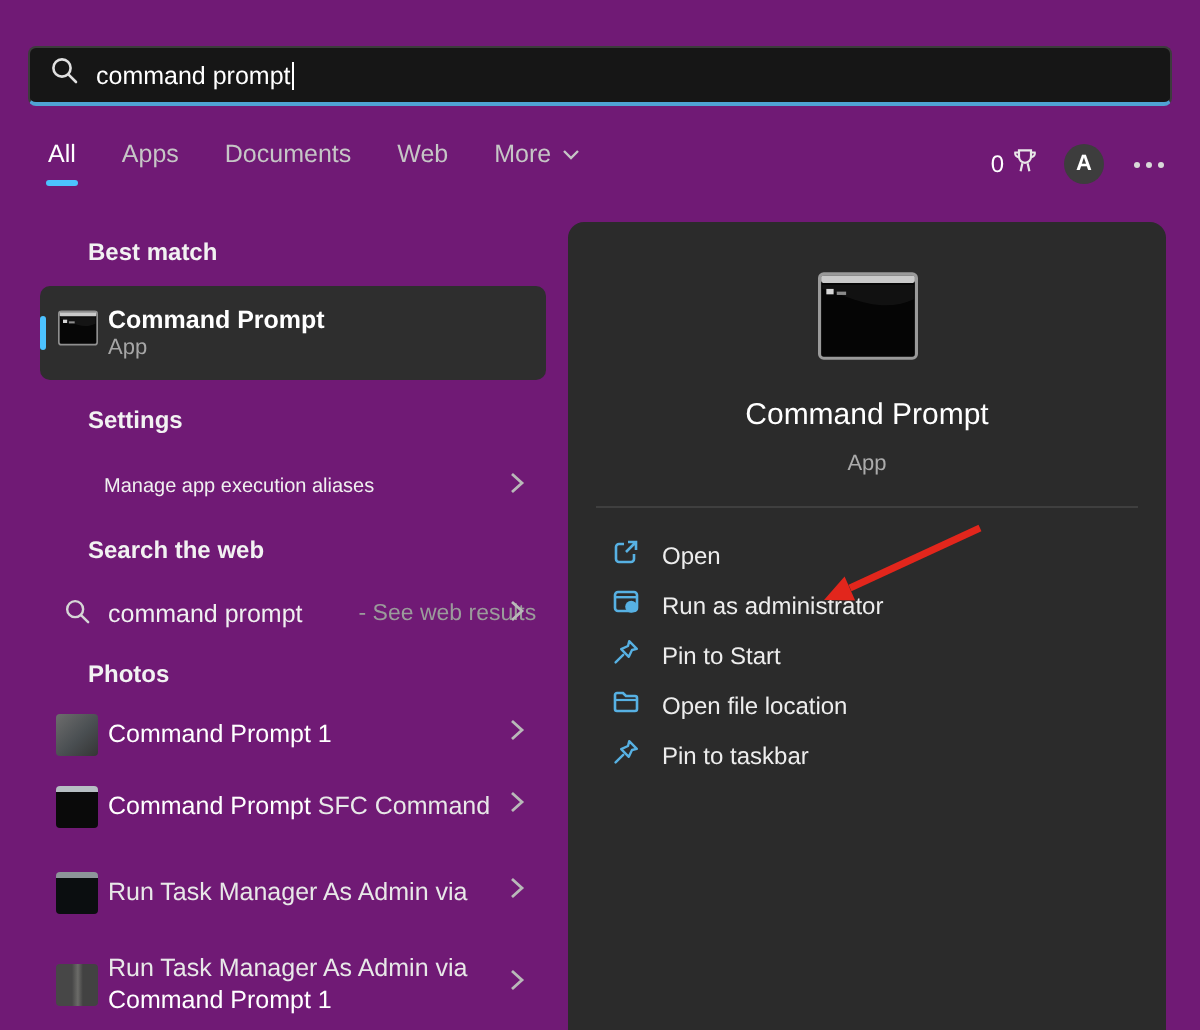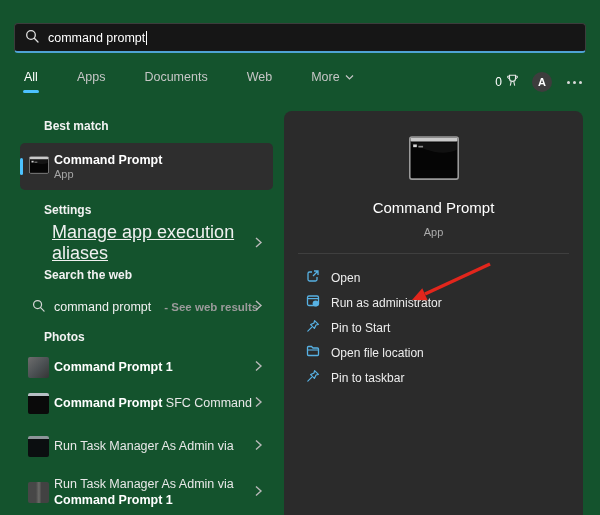--- a/index.html
+++ b/index.html
@@ -1,62 +1,62 @@
 <!DOCTYPE html>
 <html><head>
 <meta charset="utf-8">
 <style>
   html,body{margin:0;padding:0;background:#111;}
   .screen{
     position:relative;width:600px;height:515px;overflow:hidden;
-    background:#14532d;
+    background:#701a75;
     font-family:"Liberation Sans","DejaVu Sans",sans-serif;
     color:#fff;-webkit-font-smoothing:antialiased;
   }
   
   .searchbar{
     position:absolute;left:14px;top:23px;width:572px;height:30px;
     box-sizing:border-box;background:#161616;
     border:1px solid #3c3c3c;border-bottom:2px solid #4fa3d4;
     border-radius:4px;display:flex;align-items:center;padding:0 10px;
   }
   .searchbar svg{flex:0 0 auto;}
   .search-text{margin-left:9px;font-size:12.5px;color:#fff;display:flex;align-items:center;}
   .caret{display:inline-block;width:1px;height:14px;background:#fff;margin-left:1px;}
   
-  .tabrow{position:absolute;left:24px;top:70px;height:24px;display:flex;gap:39px;align-items:flex-start;}
+  .tabrow{position:absolute;left:24px;top:70px;height:24px;display:flex;gap:23px;align-items:flex-start;}
   .tab{font-size:12.5px;color:#c6c6c6;position:relative;padding-bottom:9px;cursor:default;display:flex;align-items:center;gap:5px;}
   .tab.sel{color:#fff;}
   .tab.sel::after{content:"";position:absolute;left:50%;transform:translateX(-50%);bottom:0;width:16px;height:3px;border-radius:2px;background:#4cc2ff;}
   .topcontrols{position:absolute;top:72px;right:16px;display:flex;align-items:center;gap:13px;}
   .rewards{display:flex;align-items:center;gap:4px;font-size:12px;color:#fff;}
   .avatar{width:20px;height:20px;border-radius:50%;background:#3d3d3d;color:#fff;
     font-size:11px;font-weight:700;display:flex;align-items:center;justify-content:center;}
   .dots{display:flex;gap:3px;padding:4px 2px;}
   .dots i{width:3px;height:3px;border-radius:50%;background:#d9d9d9;}
   
   .sec-header{position:absolute;left:44px;font-size:12px;font-weight:700;color:#f2f2f2;}
   .row{position:absolute;left:20px;width:253px;box-sizing:border-box;display:flex;align-items:center;}
   .chev{position:absolute;right:10px;top:50%;transform:translateY(-50%);}
   .bm-row{top:143px;height:47px;background:#2e2e2e;border-radius:5px;padding-left:9px;}
   .bm-row::before{content:"";position:absolute;left:0;top:15px;width:3px;height:17px;border-radius:2px;background:#4cc2ff;}
   .bm-text{margin-left:5px;}
   .bm-title{font-size:12.5px;font-weight:700;color:#fff;line-height:15px;}
   .bm-sub{font-size:11px;color:#a6a6a6;line-height:13px;}
-  .plain-row{padding-left:32px;font-size:18px;color:#f0f0f0;text-decoration:underline;}
+  .plain-row{padding-left:32px;font-size:10px;color:#f0f0f0;}
   .web-row{padding-left:12px;gap:9px;font-size:12.5px;color:#f0f0f0;}
-  .web-suffix{font-size:11.5px;color:#9b9b9b;margin-left:4px;font-weight:bold;}
+  .web-suffix{font-size:11.5px;color:#9b9b9b;margin-left:19px;}
   .photo-row{padding-left:8px;gap:5px;}
   .thumb{flex:0 0 auto;width:21px;height:21px;border-radius:2px;}
   .t1{background:linear-gradient(135deg,#6d6d6d 0%,#4a4f52 55%,#353535 100%);}
   .t2{background:#0a0a0a;border-top:3px solid #b7bfc4;box-sizing:border-box;}
   .t3{background:#0b0e10;border-top:3px solid #8d9599;box-sizing:border-box;}
   .t4{background:linear-gradient(90deg,#474747 38%,#6b6b68 52%,#424242 64%);}
   .photo-text{font-size:12.5px;line-height:16.5px;color:#ececec;}
-  .b{font-weight:700;color:#fff;}
+  .b{font-weight:400;color:#fff;}
   .r{font-weight:400;color:#e8e8e8;}
   
   .panel{position:absolute;left:284px;top:111px;width:299px;height:404px;
     background:#2b2b2b;border-radius:8px 8px 0 0;}
   .panel-icon{position:absolute;left:50%;transform:translateX(-50%);top:25px;}
   .panel-title{position:absolute;top:88px;left:0;right:0;text-align:center;font-size:15px;color:#fff;}
   .panel-sub{position:absolute;top:115px;left:0;right:0;text-align:center;font-size:11px;color:#ababab;}
   .panel-div{position:absolute;top:142px;left:14px;right:14px;height:1px;background:#3f3f3f;}
   .actions{position:absolute;top:154px;left:0;right:0;}
   .action{height:25px;display:flex;align-items:center;padding-left:22px;gap:11px;font-size:12px;color:#ededed;}

